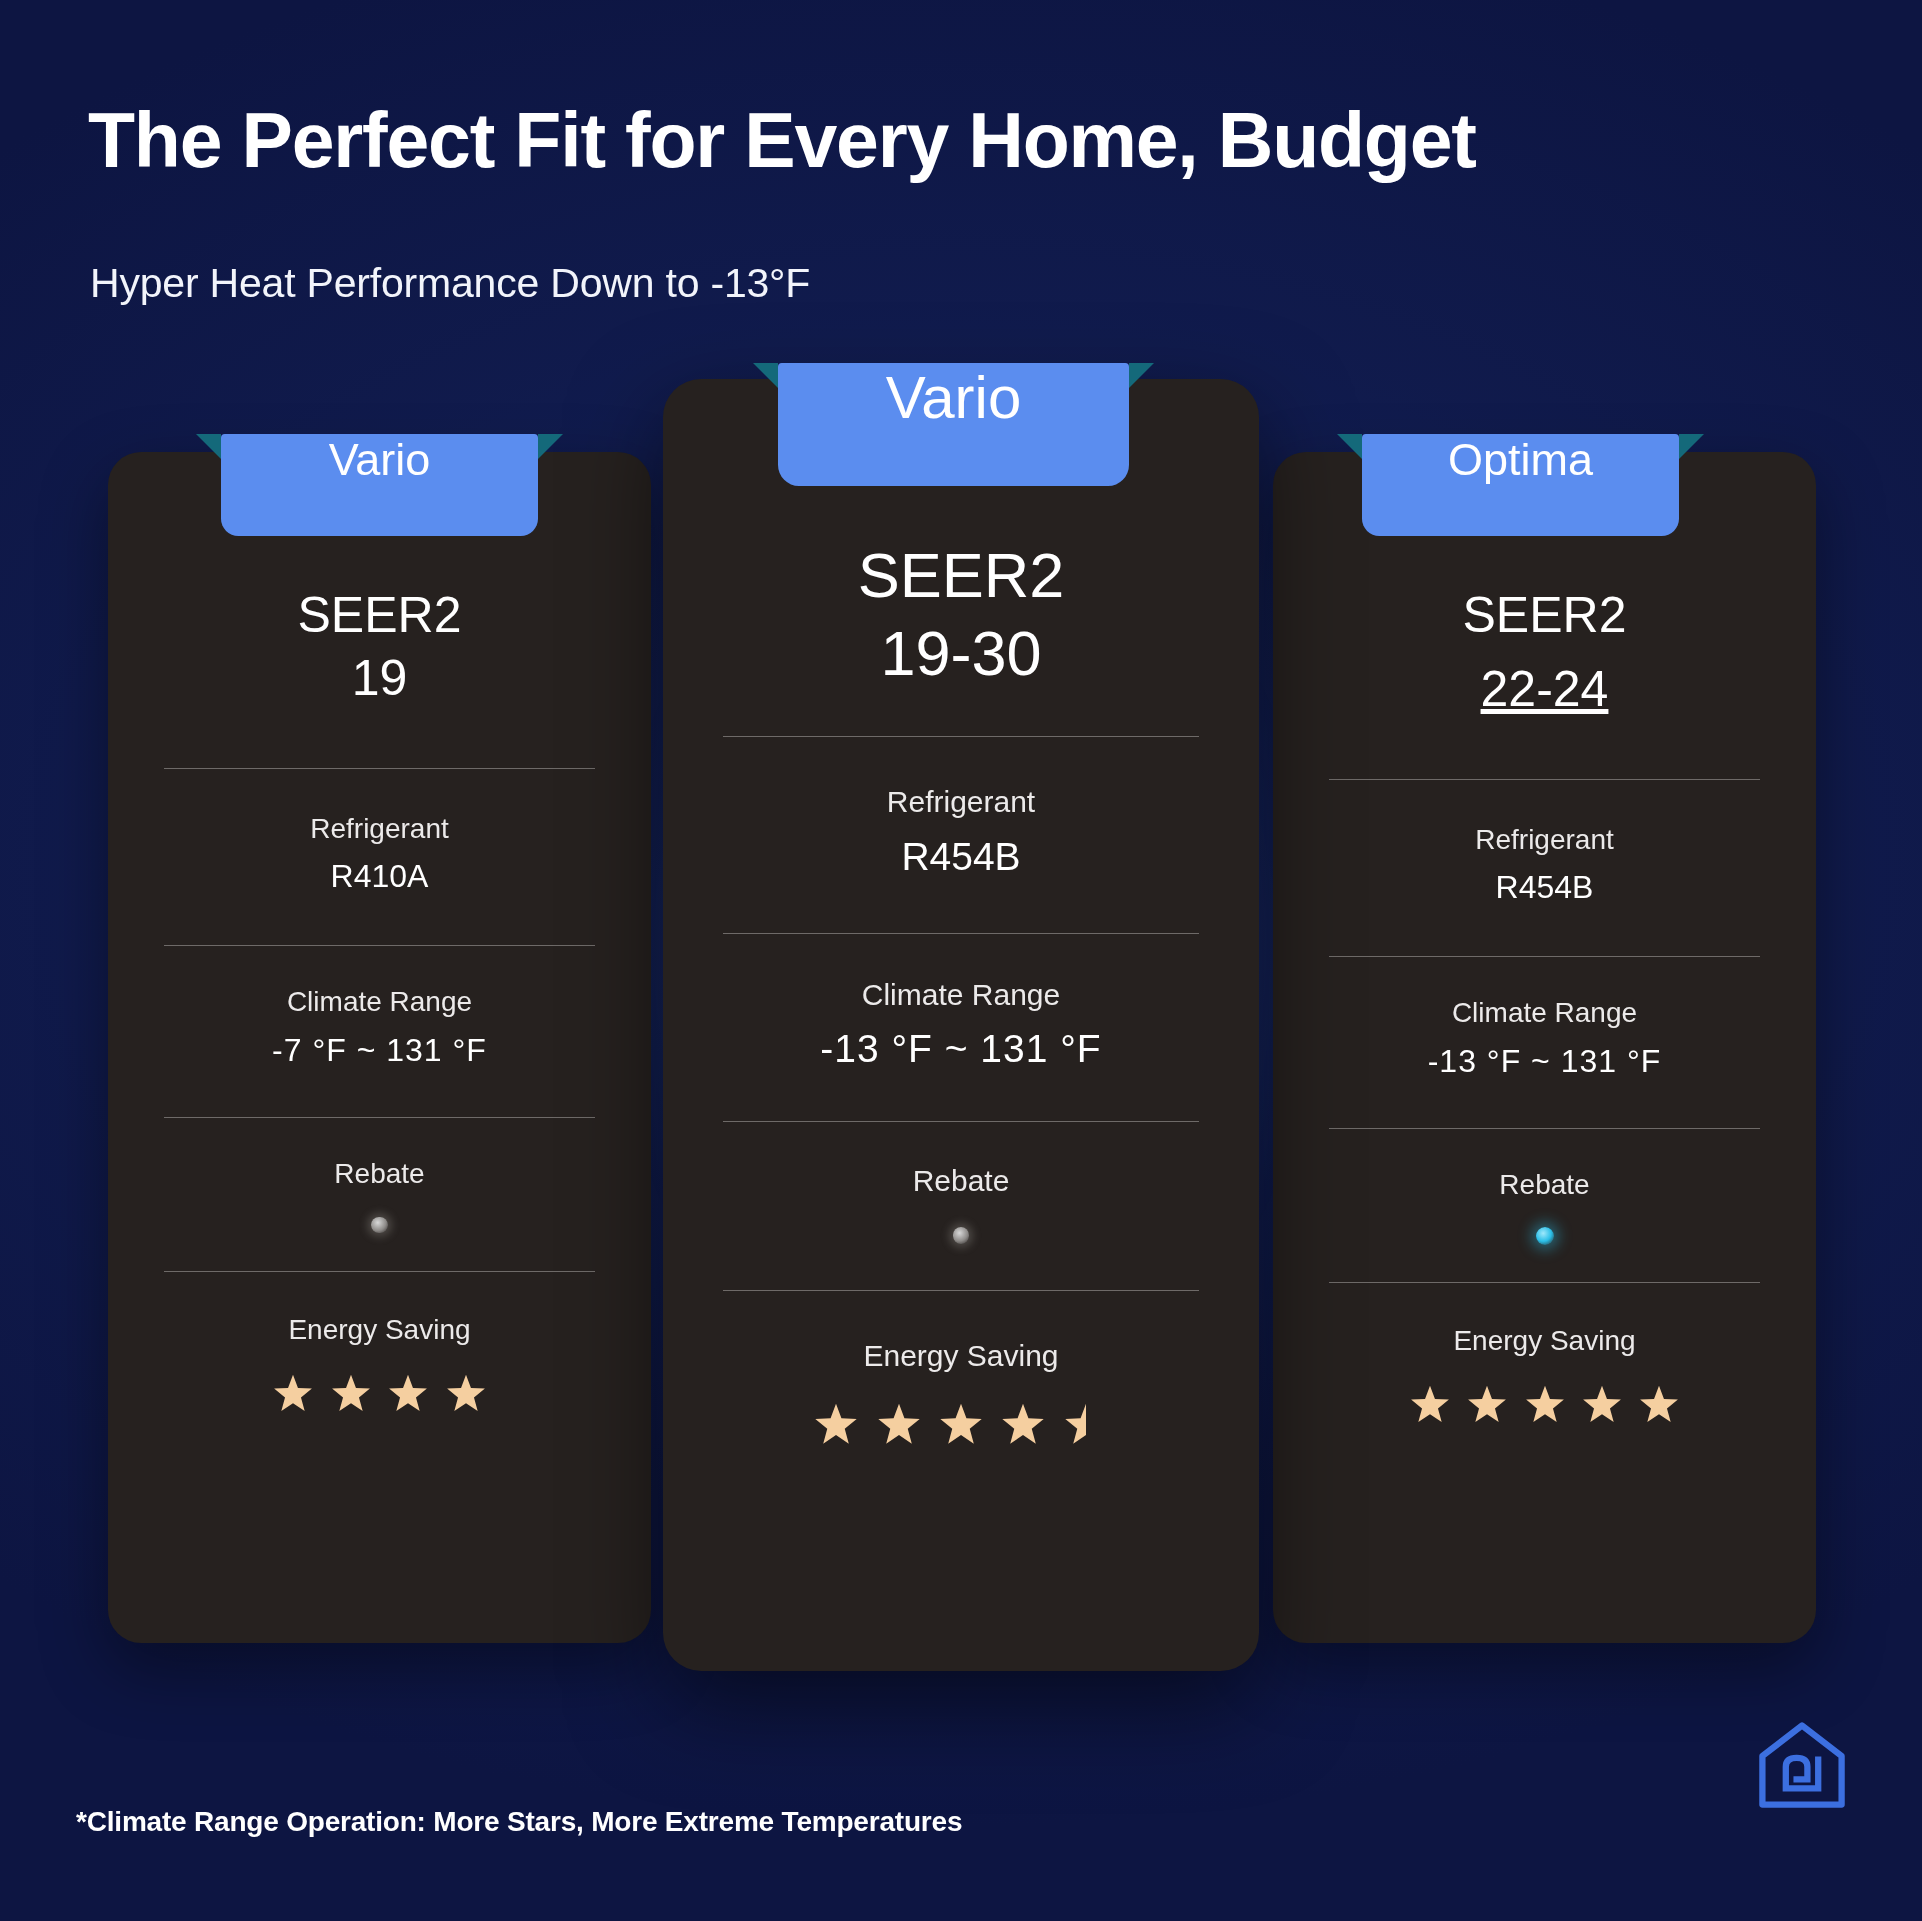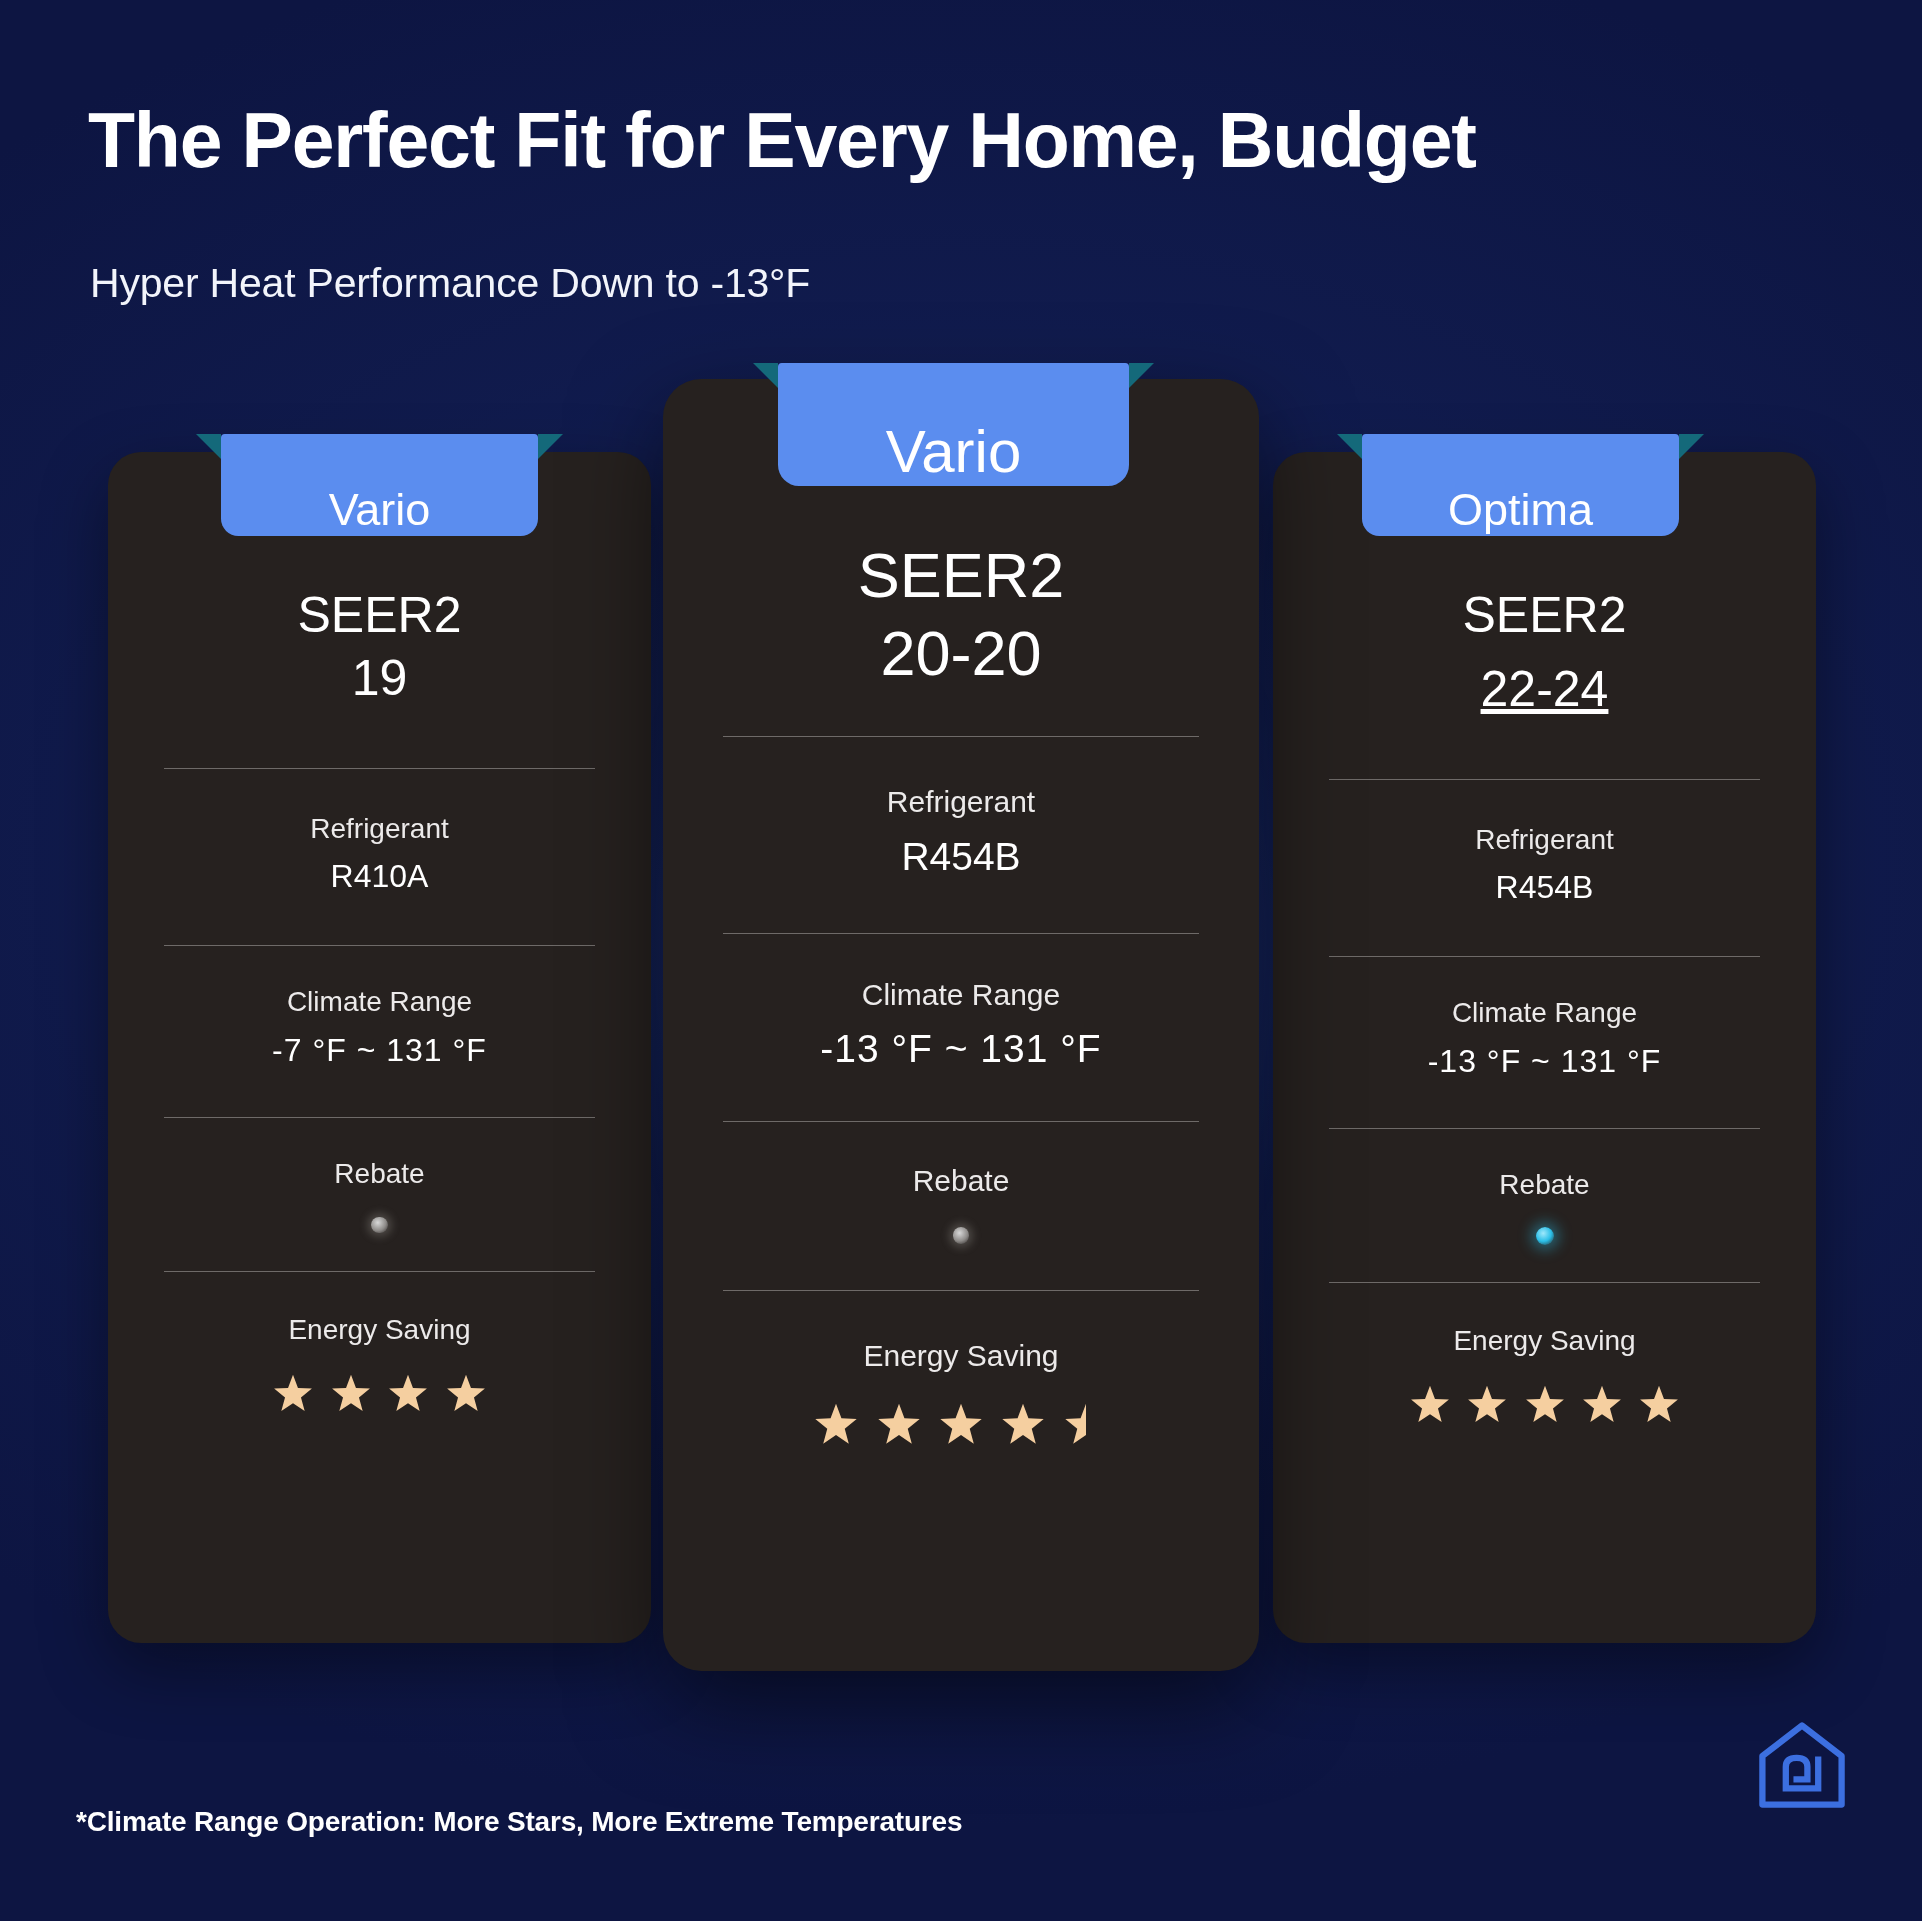--- a/index.html
+++ b/index.html
@@ -54,21 +54,21 @@
     width: 596px; height: 1292px;
     border-radius: 38px;
     box-shadow: 0 33px 92px rgba(0,0,0,0.55);
   }
 
   
   .ribbon {
     position: absolute;
     background: #5b8def;
     border-radius: 3.8px 3.8px 17.3px 17.3px;
-    display: flex; align-items: flex-end; justify-content: center;
+    display: flex; align-items: flex-start; justify-content: center;
     color: #ffffff;
     z-index: 6;
   }
   .ribbon .fold {
     position: absolute; top: 0; width: 0; height: 0;
   }
   .ribbon .fold-l {
     left: -25px;
     border-right: 25px solid #14697a;
     border-bottom: 25px solid transparent;
@@ -262,21 +262,21 @@
               <path d="M50 4 L61.8 35.5 L95 37 L69 58.4 L77.8 90.5 L50 72 L22.2 90.5 L31 58.4 L5 37 L38.2 35.5 Z" fill="#F5CFA0"></path>
             </svg>
           </span>
         </div>
     </div>
   </div>
 
   <div class="card card-center">
     <div class="inner inner-center">
       <div class="seer-label">SEER2</div>
-      <div class="seer-value" style="margin-top:3.8px;">20-20</div>
+      <div class="seer-value" style="margin-top:3.8px;">19-30</div>
 
       <div class="rule" style="margin-top:46px;"></div>
 
       <div class="spec-label" style="margin-top:48px;">Refrigerant</div>
       <div class="spec-value" style="margin-top:15.4px;">R454B</div>
 
       <div class="rule" style="margin-top:54px;"></div>
 
       <div class="spec-label" style="margin-top:44px;">Climate Range</div>
       <div class="spec-value range" style="margin-top:15.4px;">-13 °F  ~  131 °F</div>

